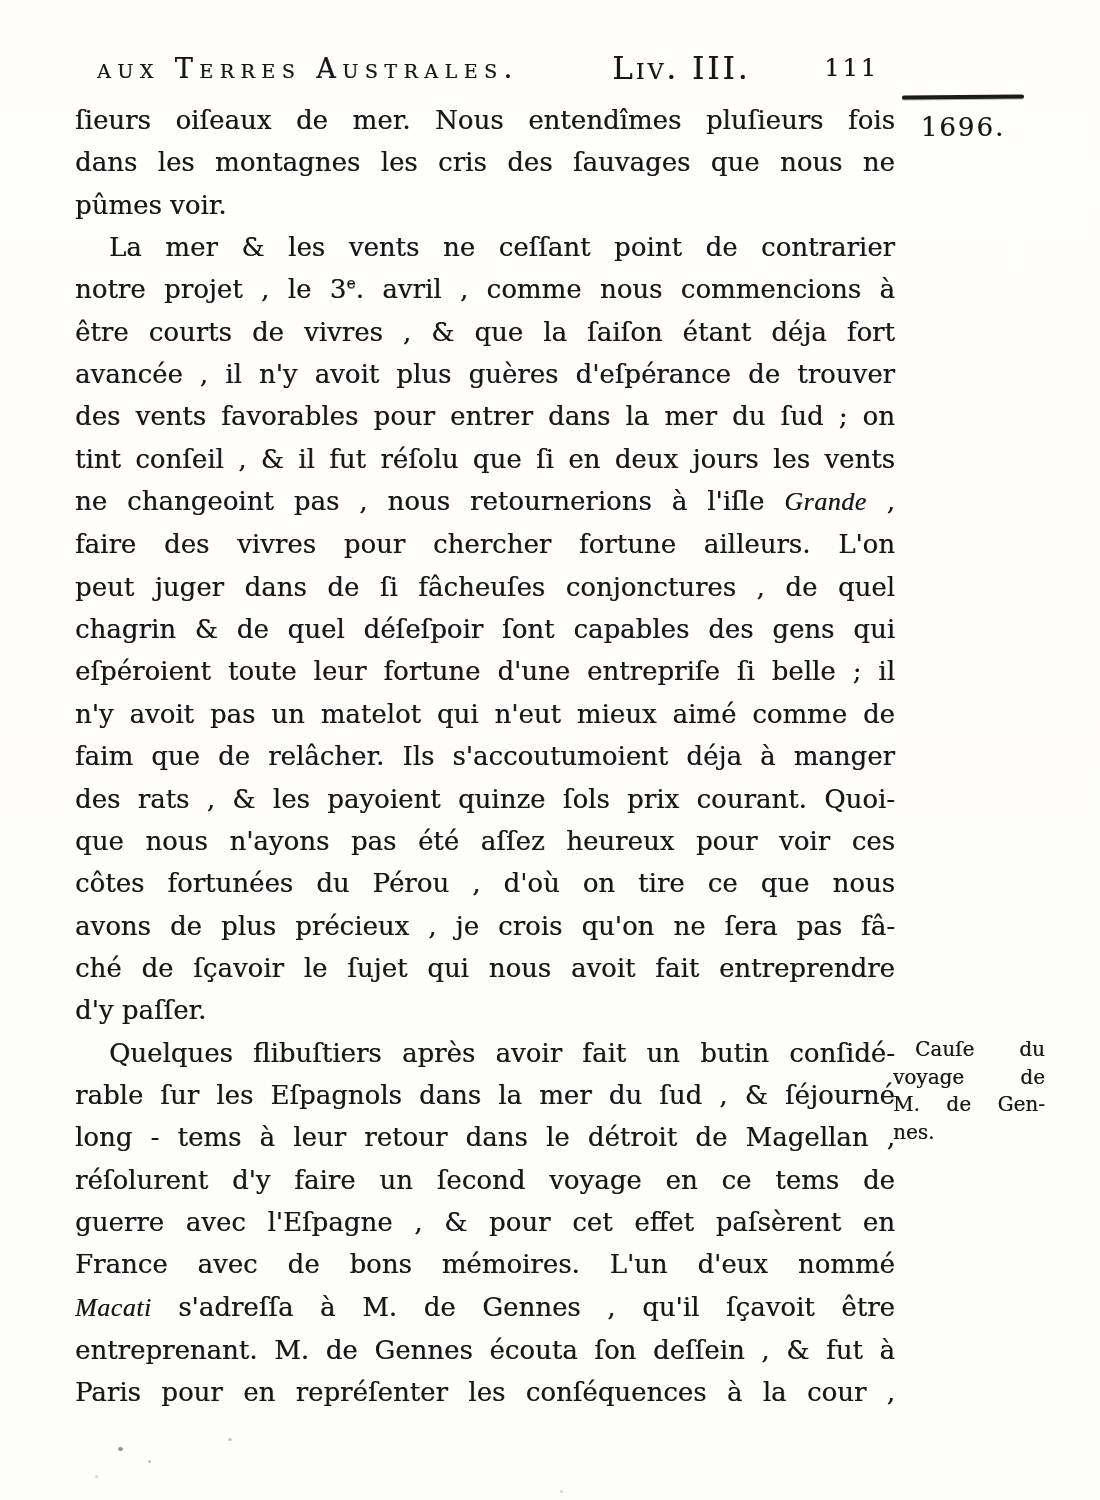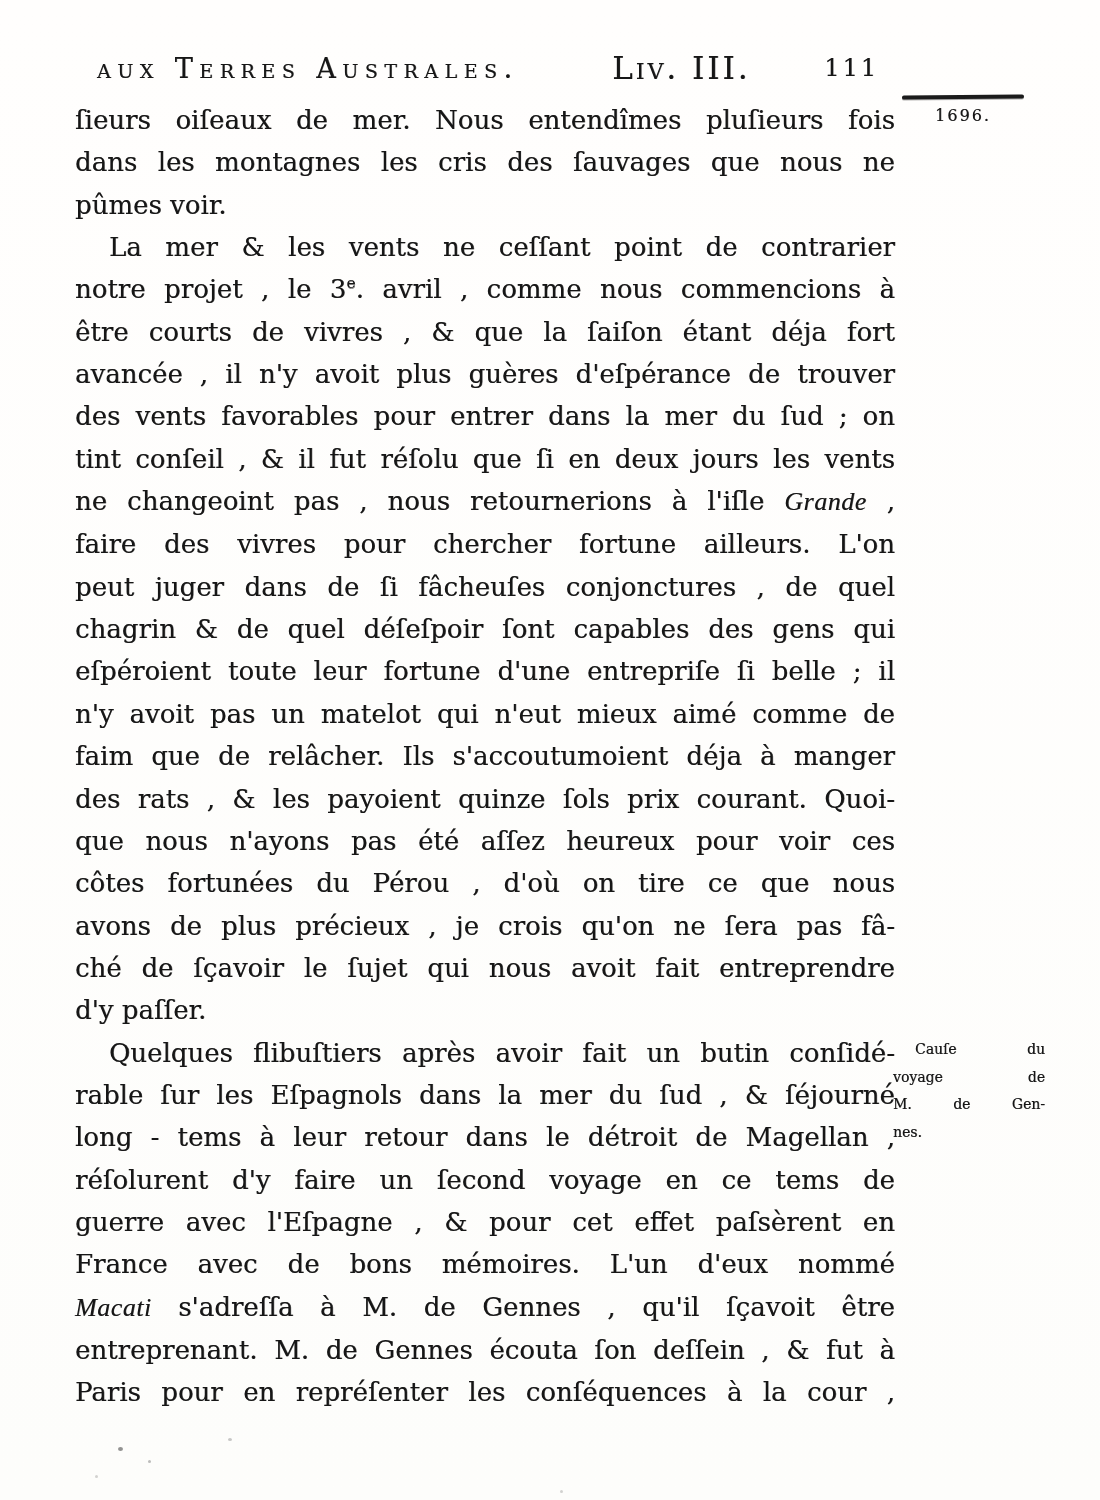--- a/index.html
+++ b/index.html
@@ -35,37 +35,37 @@
 
   
   .year-block{
     position:absolute;left:902px;top:95px;width:122px;text-align:center;
   }
   .year-rule{
     height:4px;background:#1b1b1b;border-radius:2px;
     transform:rotate(-0.6deg);
     box-shadow:0 1px 0 rgba(27,27,27,0.35);
   }
-  .year-label{ margin-top:7px;font-size:16px;letter-spacing:2px; }
+  .year-label{ margin-top:13px;font-size:26px;letter-spacing:2px; }
 
   
   .text-body{
     position:absolute;left:75px;top:99px;width:820px;
     font-size:26px;line-height:42.35px;
   }
   .line{ text-align:justify;text-align-last:justify;overflow:visible; }
   .line.short{ text-align-last:left; }
   .line.indent{ text-indent:34px; }
   .line sup{ font-size:60%;line-height:0;vertical-align:super; }
   .line i{ letter-spacing:0.5px;font-family:Liberation Serif, serif; }
 
   
   .side-note{
     position:absolute;left:893px;top:1036px;width:152px;
-    font-size:14px;line-height:27.5px;
+    font-size:20px;line-height:27.5px;
   }
   .note-line{ text-align:justify;text-align-last:justify; }
   .note-line.first{ text-indent:22px; }
   .note-line.last{ text-align-last:left; }
 
   
   .speck{ position:absolute;background:rgba(40,40,40,0.5);border-radius:50%; }
   .sp1{ left:118px;top:1447px;width:5px;height:4px; }
   .sp2{ left:148px;top:1460px;width:3px;height:3px; opacity:.6;}
   .sp3{ left:228px;top:1438px;width:4px;height:3px; opacity:.5;}

